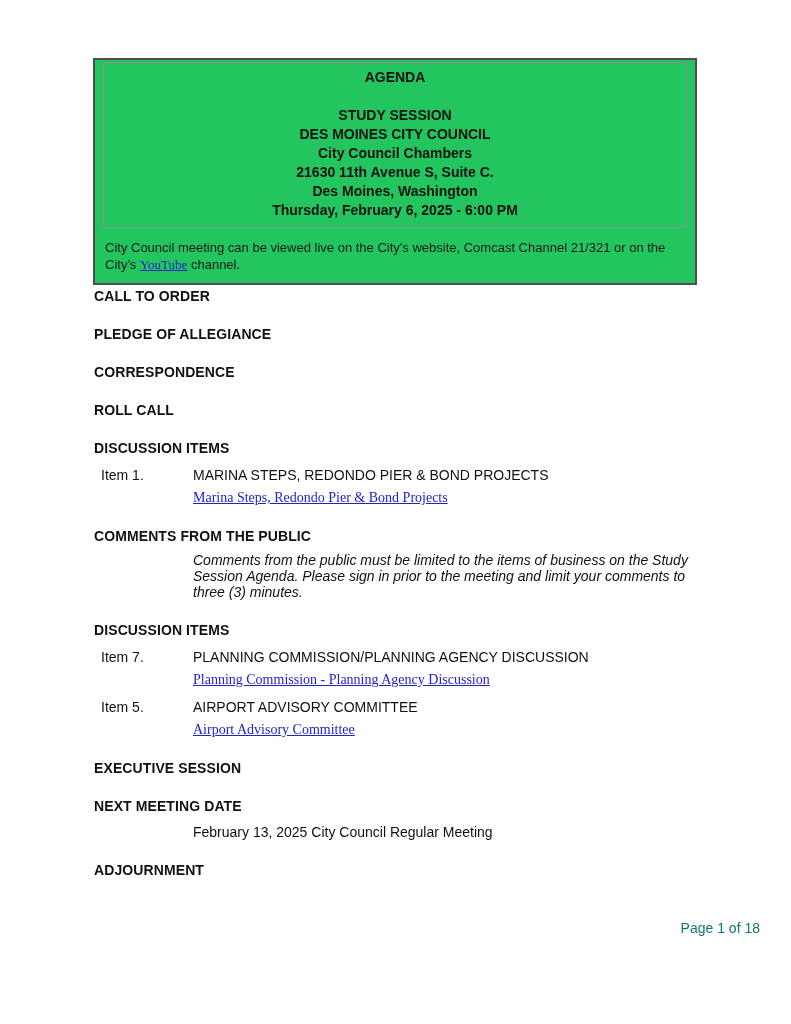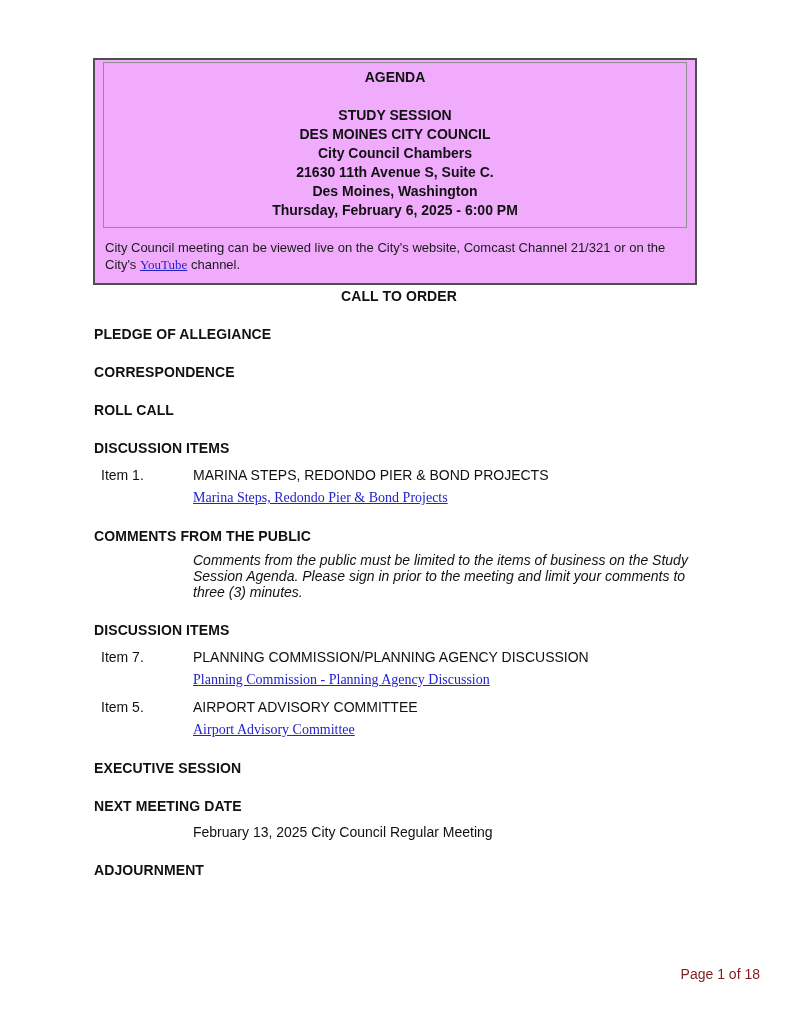--- a/index.html
+++ b/index.html
@@ -11,21 +11,21 @@
     background: #ffffff;
     font-family: "Liberation Sans", sans-serif;
     color: #111111;
     overflow: hidden;
   }
   .header-box {
     position: absolute;
     left: 93px;
     top: 58px;
     width: 604px;
-    background: #f0abfc;
+    background: #22c55e;
     border: 2px solid #4f4f4f;
     padding-bottom: 8px;
   }
   .title-box {
     margin: 2px 8px 0 8px;
     border: 1px solid #8f8f8f;
     padding: 5px 4px 7px 4px;
     text-align: center;
     font-weight: bold;
     font-size: 14px;
@@ -51,21 +51,21 @@
     width: 610px;
     font-size: 14px;
     line-height: 16px;
   }
   .sec {
     font-weight: bold;
     font-size: 14px;
     margin-top: 22px;
     letter-spacing: 0.1px;
   }
-  .sec.first { margin-top: 0; text-align: center; }
+  .sec.first { margin-top: 0; }
   .item {
     display: flex;
     margin-top: 11px;
   }
   .item-label {
     width: 99px;
     padding-left: 7px;
     flex-shrink: 0;
   }
   .item-body { flex: 1; }
@@ -74,23 +74,23 @@
   .note {
     font-style: italic;
     width: 500px;
     line-height: 16px;
     margin-top: 8px;
   }
   .plain-line { margin-top: 10px; }
   .footer {
     position: absolute;
     right: 31px;
-    top: 966px;
+    top: 920px;
     font-size: 14px;
-    color: #7f1d1d;
+    color: #0f766e;
     text-align: center;
   }
 </style>
 </head>
 <body>
 
 <div class="page">
 
   <div class="header-box">
     <div class="title-box">

